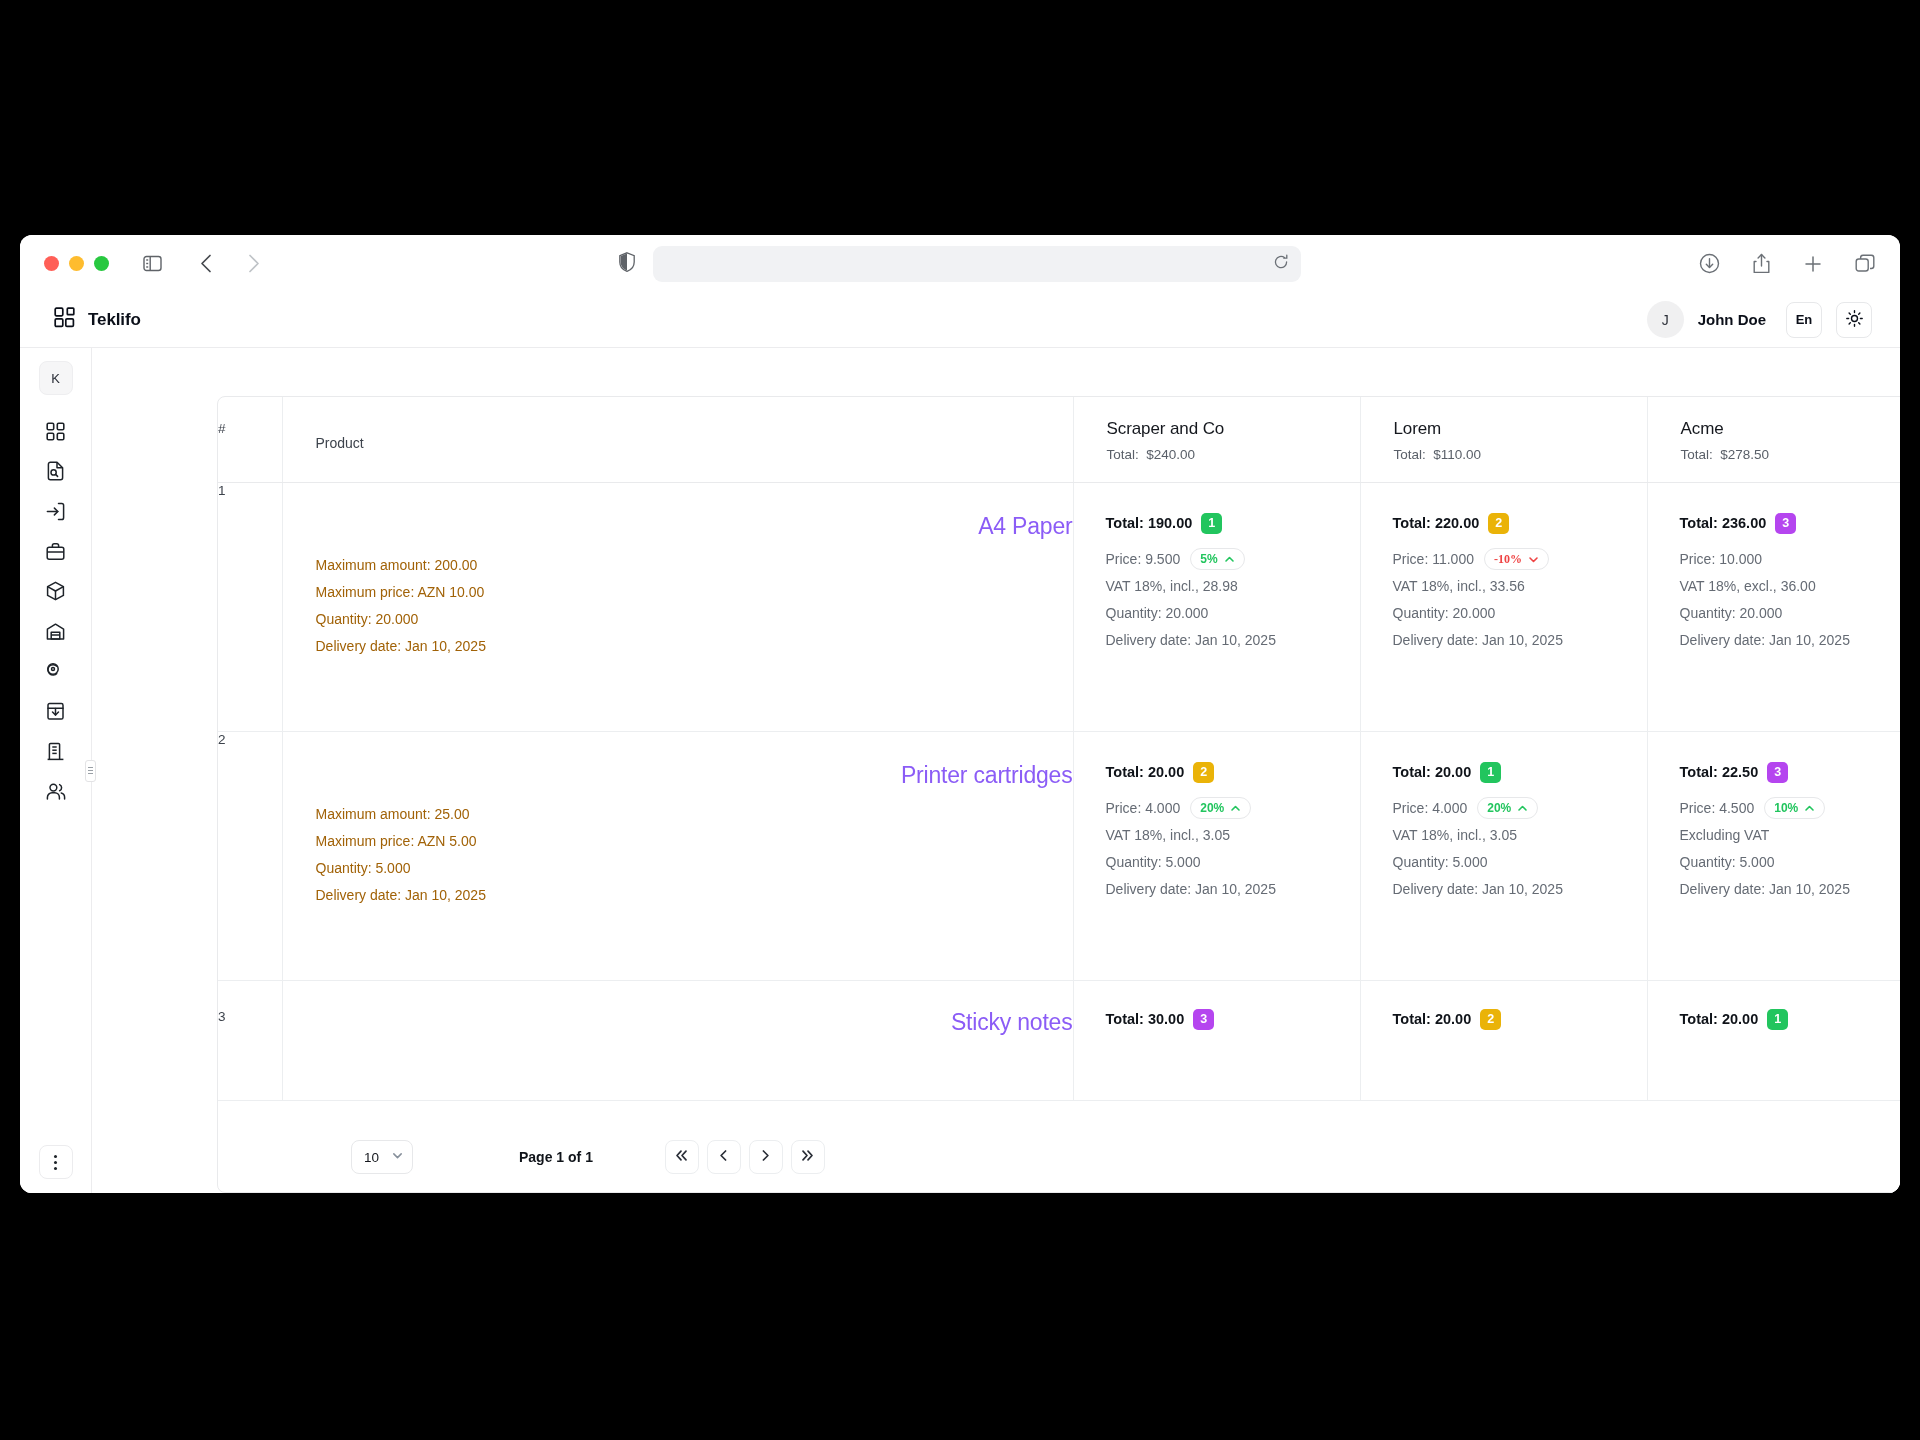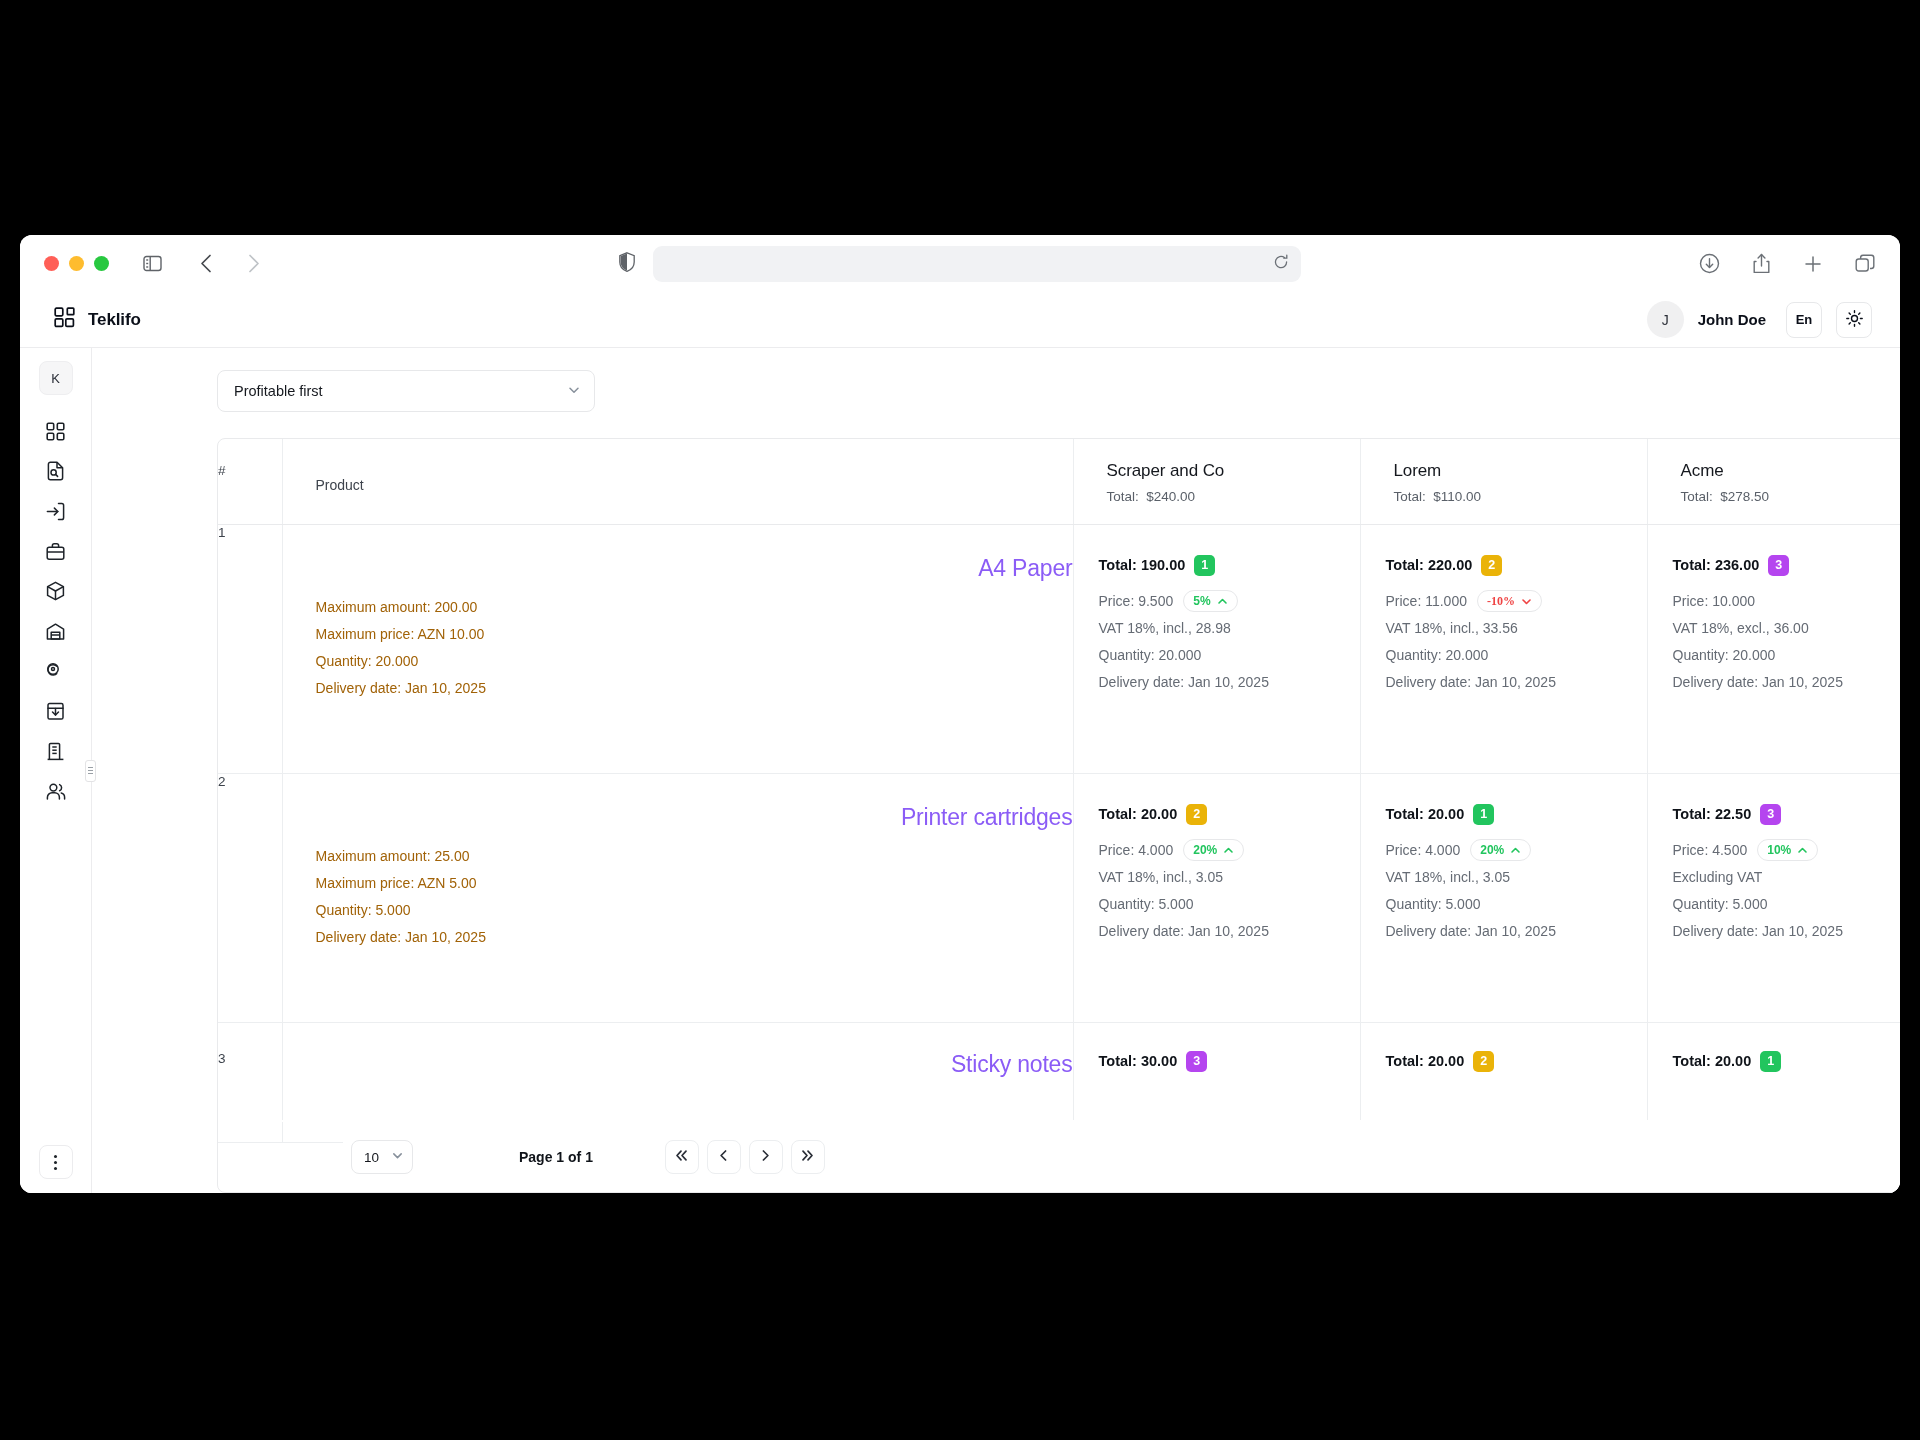--- a/index.html
+++ b/index.html
@@ -284,21 +284,21 @@
     color: #8b5cf6;
     letter-spacing: -0.2px;
     margin-bottom: 12px;
     text-align: right;
   }
   .product-meta {
     font-size: 14px;
     color: #a16207;
     line-height: 27px;
   }
-  td.quote { padding: 30px 0 0 25px; }
+  td.quote { padding: 30px 0 0 32px; }
   .quote-total-line {
     display: flex; align-items: center; gap: 9px;
     margin-bottom: 12px;
   }
   .quote-total {
     font-size: 14.5px;
     font-weight: bold;
     color: #0f1319;
   }
   .rank-badge {
@@ -627,30 +627,20 @@
                   <i></i>
                   <i></i>
                   <i></i>
                 </span>
             </div>
           </div>
         </div>
 
         <div class="content">
 
-          <div class="filter-row">
-            <div class="select-box">
-              <span>Profitable first</span>
-              <span class="chev">
-                <svg width="14" height="14" viewBox="0 0 14 14" fill="none" stroke="#87909b" stroke-width="1.5" stroke-linecap="round" stroke-linejoin="round">
-                    <polyline points="3,5.2 7,9.2 11,5.2"></polyline>
-                  </svg>
-              </span>
-            </div>
-          </div>
 
           <div class="table-wrap">
             <table class="quotes">
               <thead>
                 <tr>
                   <th class="col-num">
                     <span class="th-hash">#</span>
                   </th>
                   <th class="col-product">
                     <div class="th-product">Product</div>

